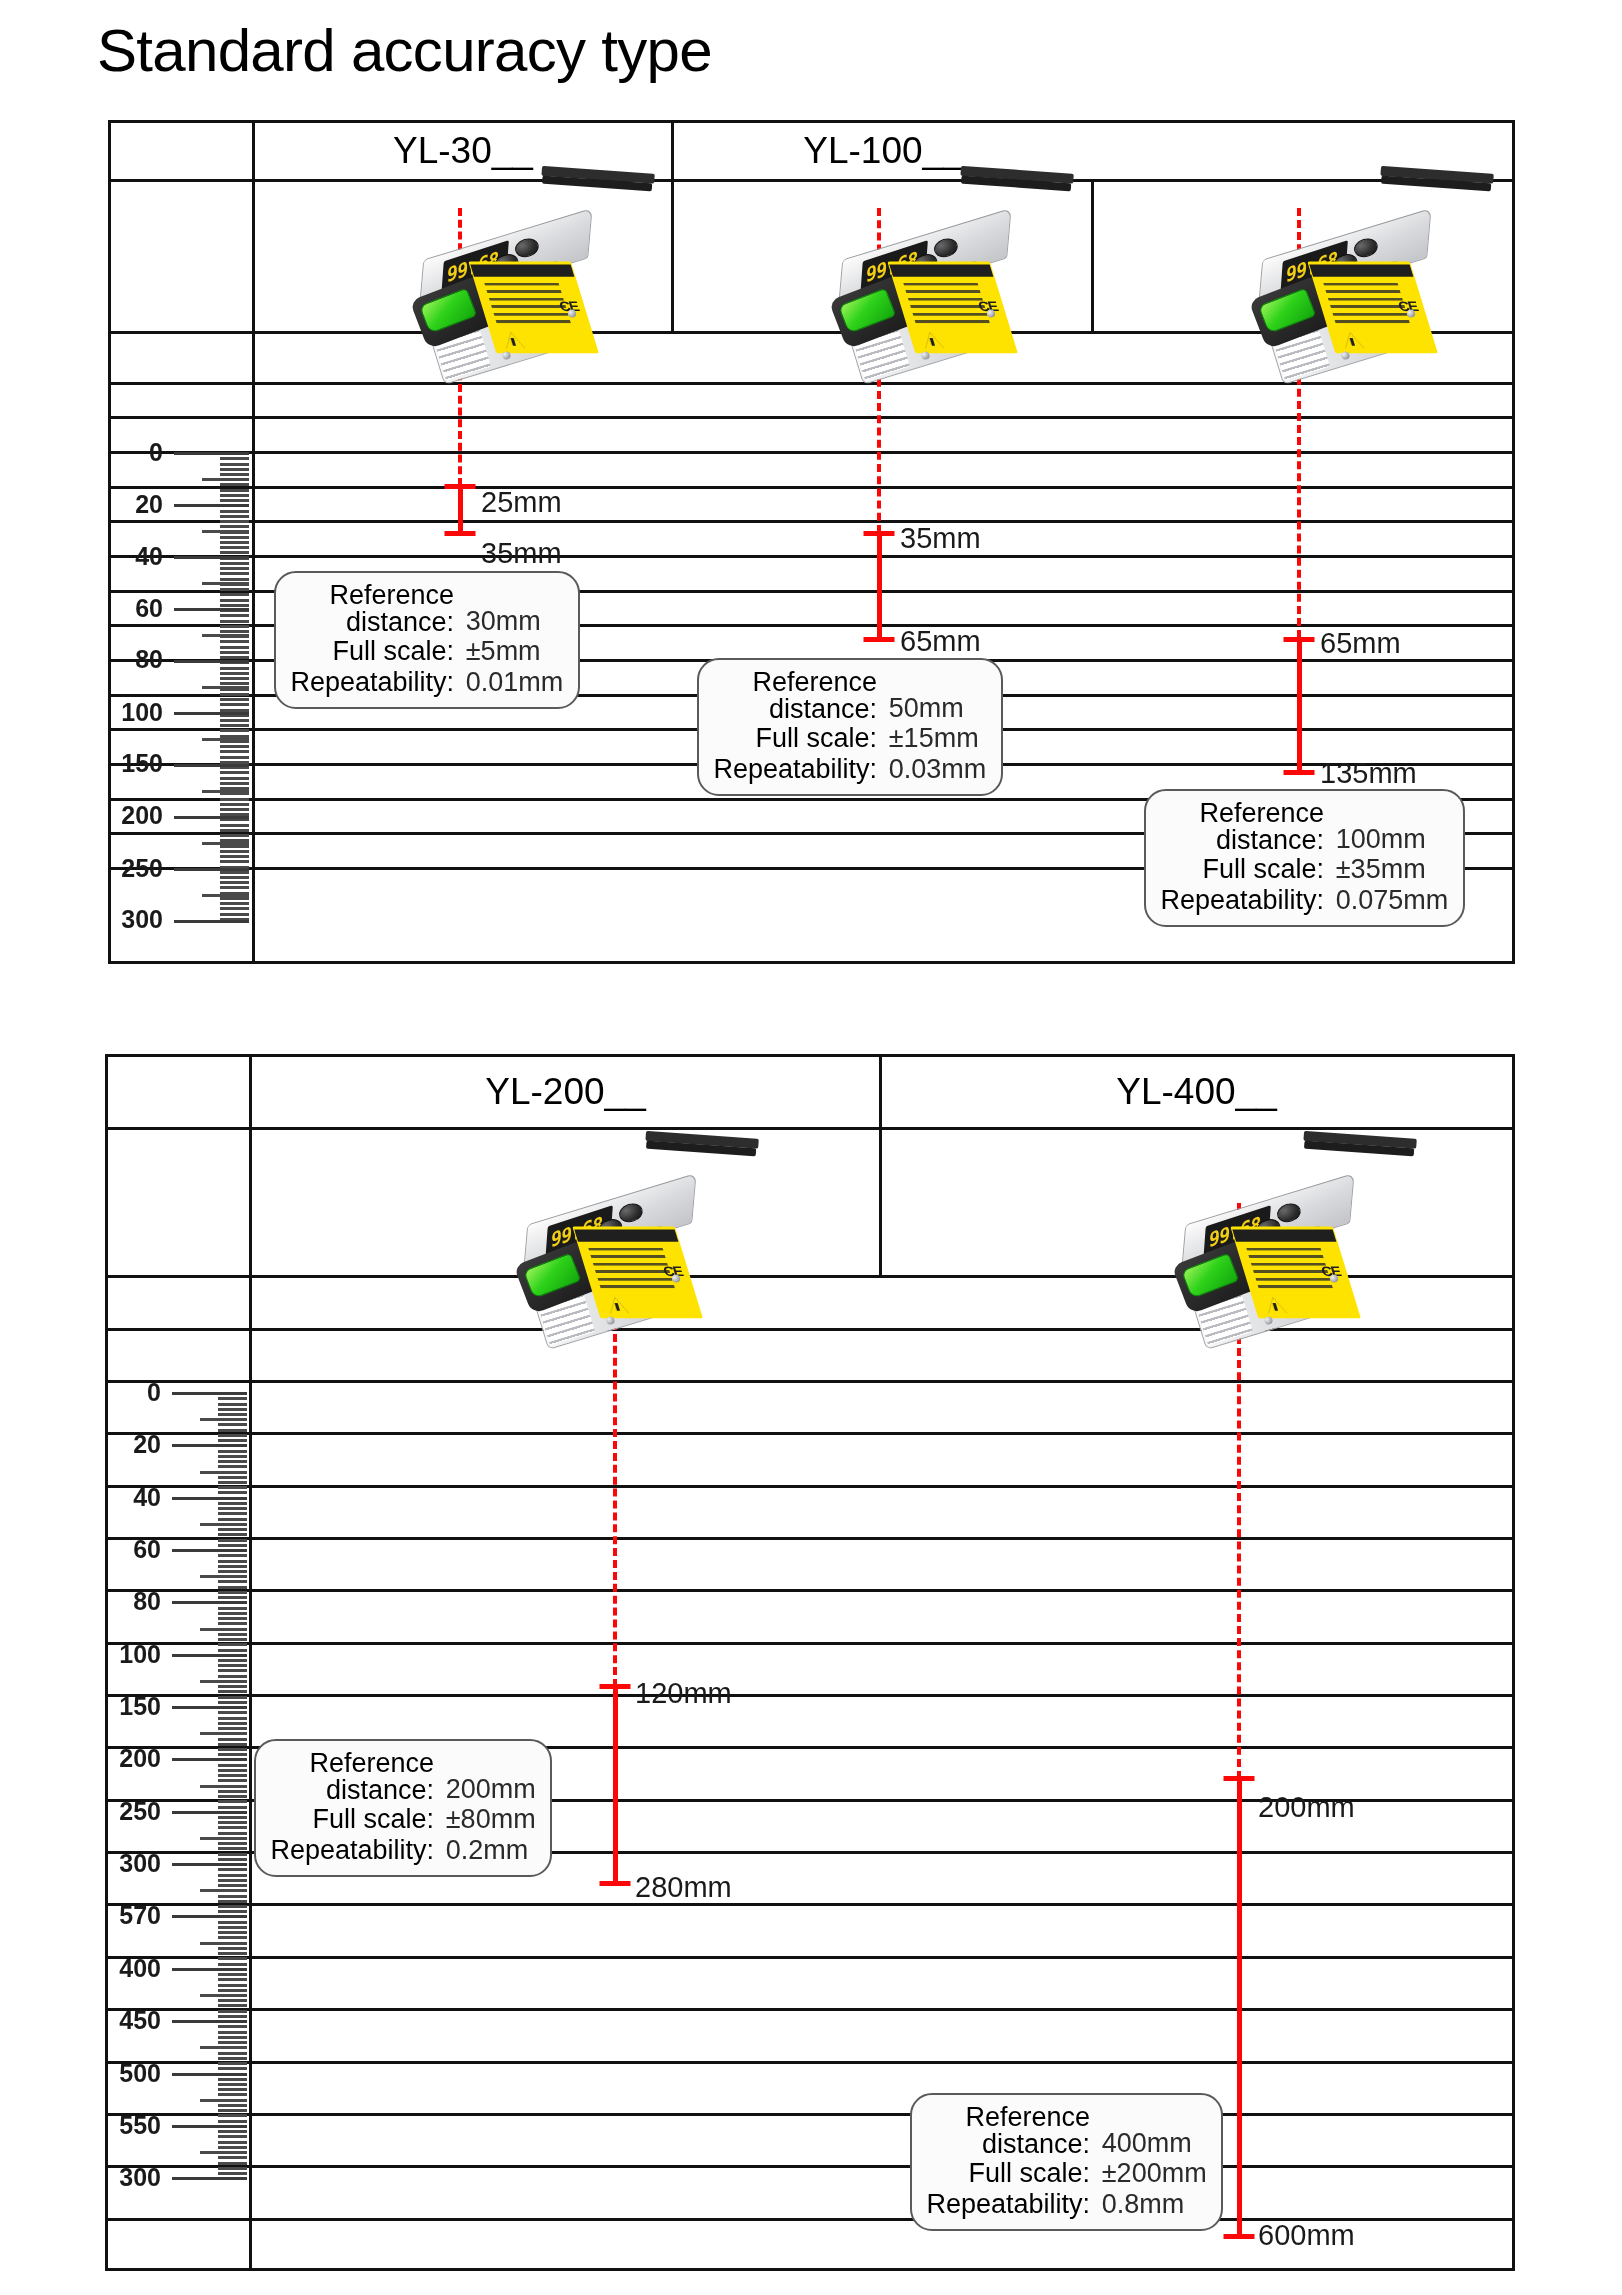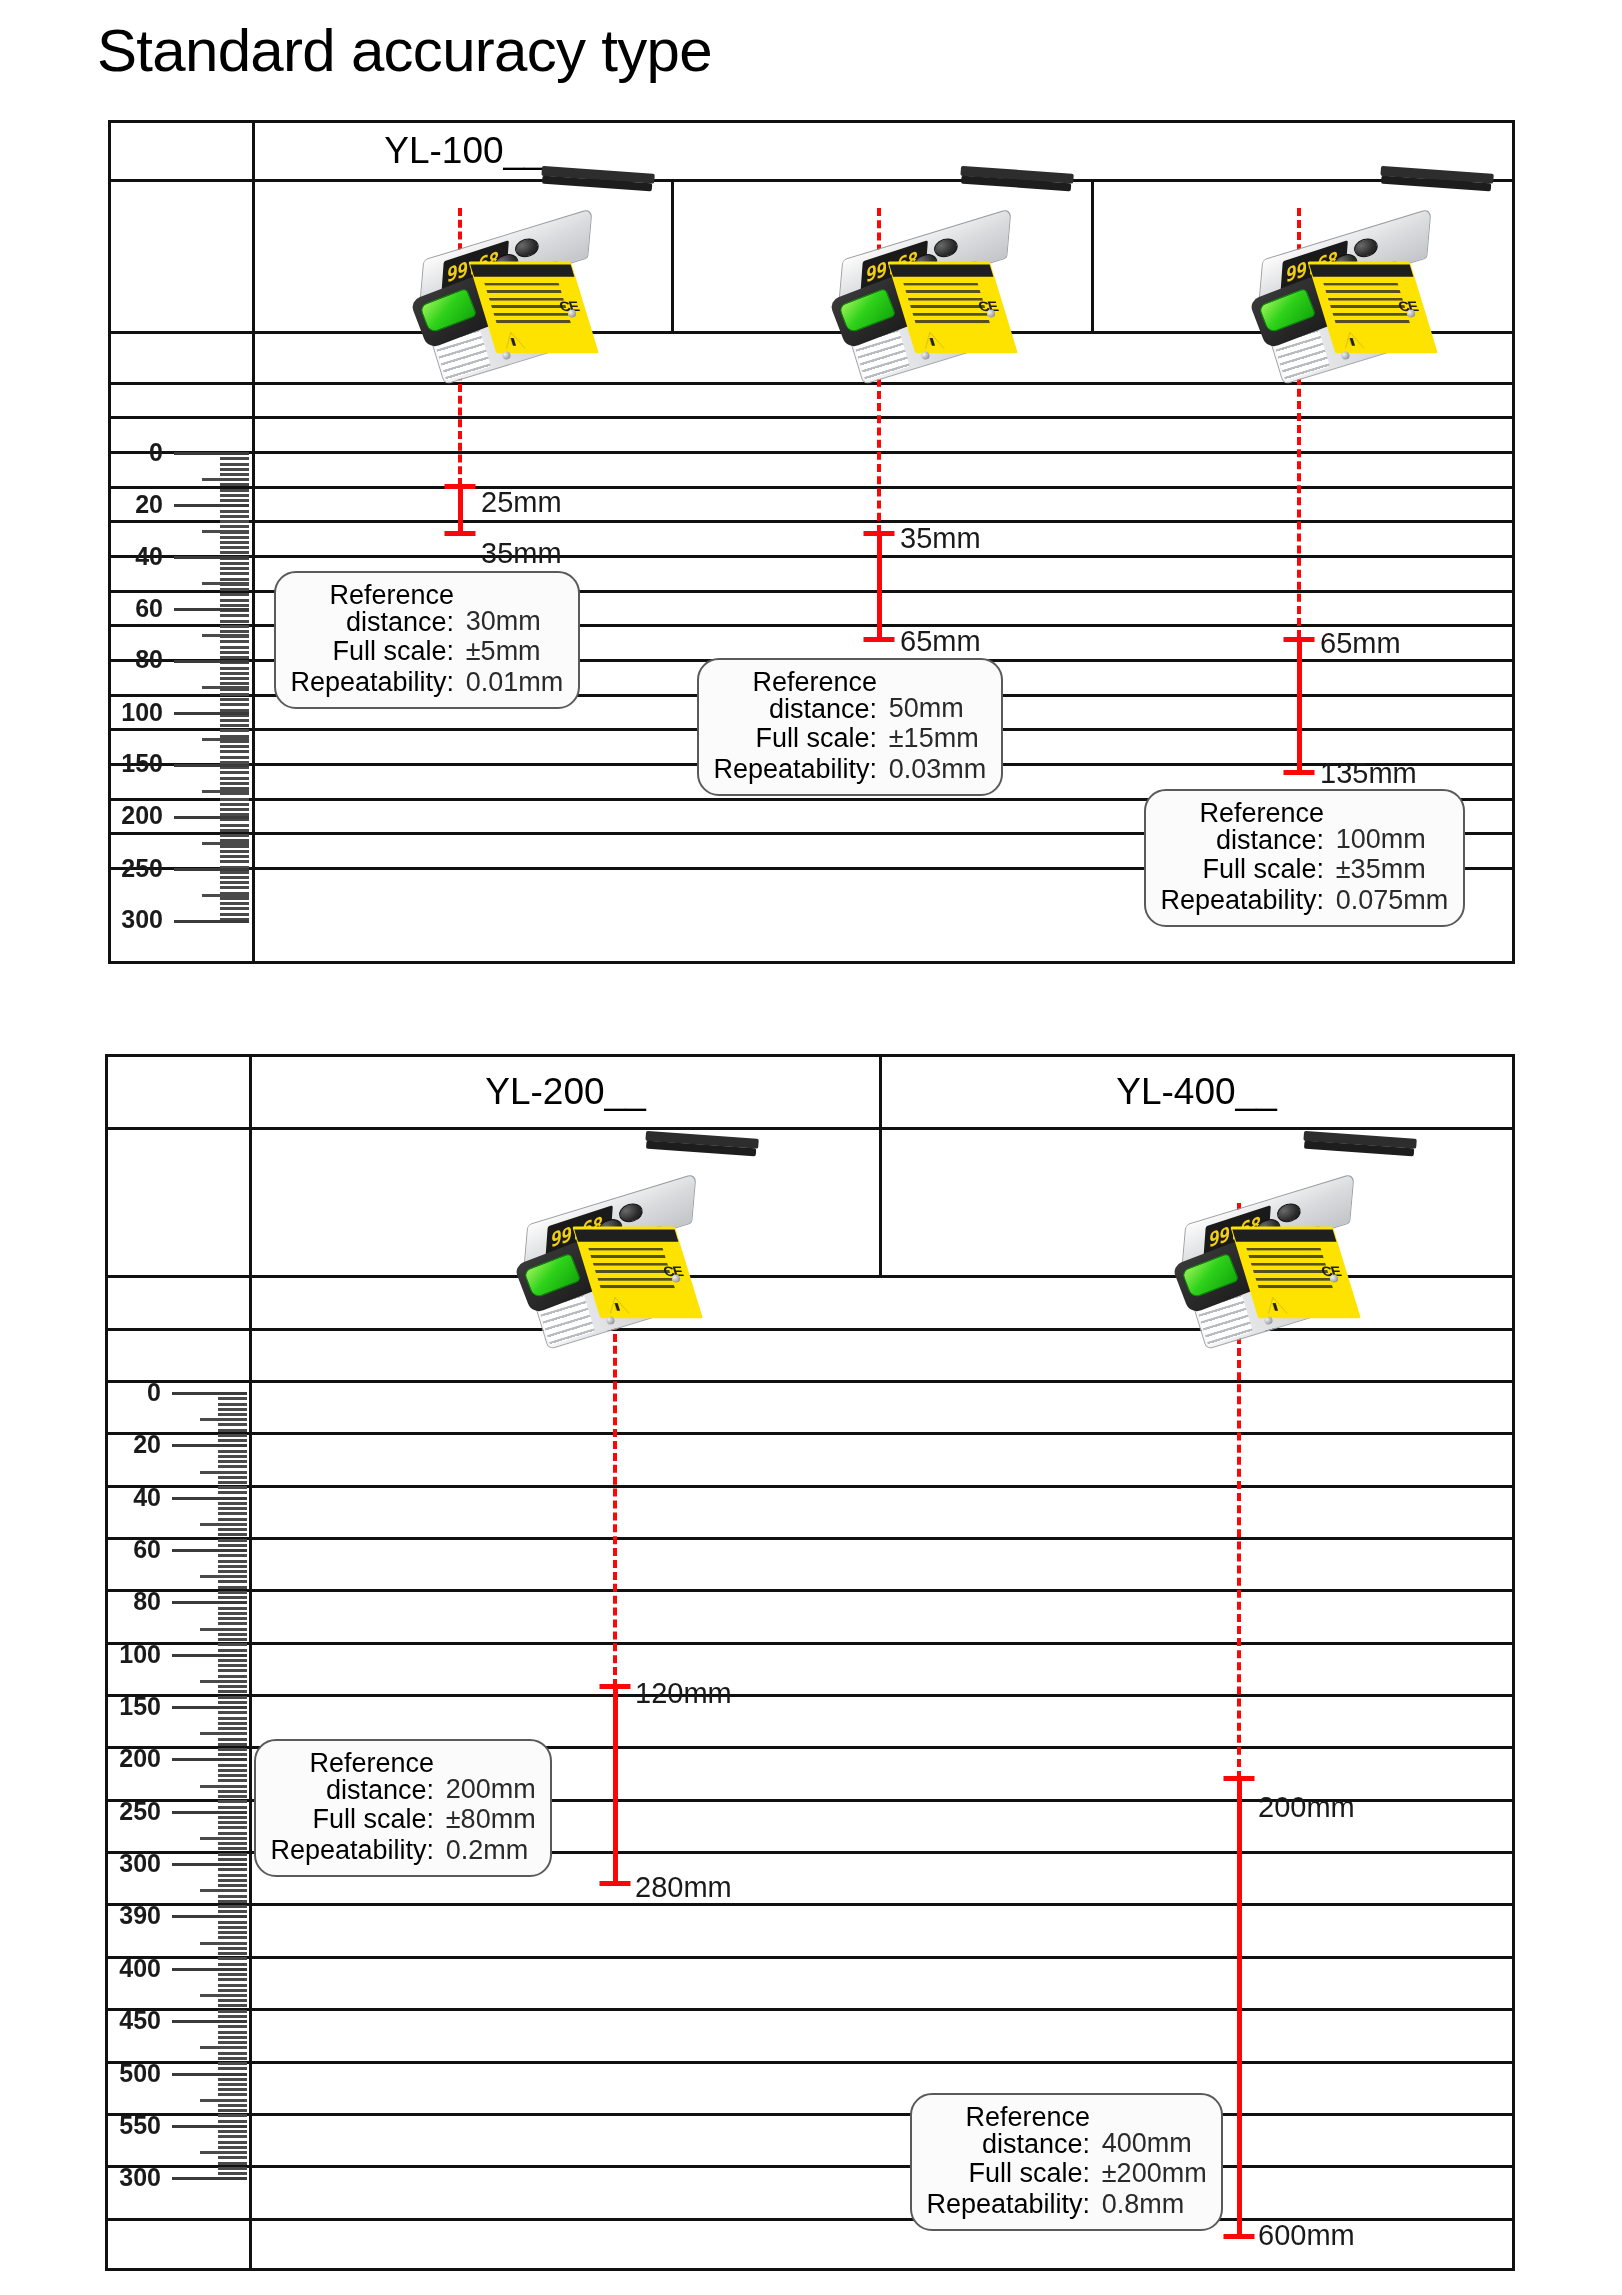--- a/index.html
+++ b/index.html
@@ -295,20 +295,21 @@
 </style>
 </head>
 <body>
 
 <div class="page-title">Standard accuracy type</div>
 
 <div class="table-block" id="table-1">
 
   <div class="hdr-row" style="height:59px;">
     <div class="hdr-cell hdr-spacer" style="width:144px;"></div>
+    <div class="hdr-cell" style="width:419px;">YL-30__</div>
     <div class="hdr-cell" style="width:419px;">YL-100__</div>
   </div>
 
   <div class="body-area" style="top:59px;">
 
     <div class="vdiv" style="left:141px; bottom:0; top:0;"></div>
     <div class="vdiv" style="left:560px;  top:0; height:149px;"></div>
     <div class="vdiv" style="left:980px; top:0; height:149px;"></div>
 
     <div class="hline" style="top:149px;"></div>
@@ -674,21 +675,21 @@
   <div class="ruler-label" style="top:0px;">0</div>
   <div class="ruler-label" style="top:52px;">20</div>
   <div class="ruler-label" style="top:105px;">40</div>
   <div class="ruler-label" style="top:157px;">60</div>
   <div class="ruler-label" style="top:209px;">80</div>
   <div class="ruler-label" style="top:262px;">100</div>
   <div class="ruler-label" style="top:314px;">150</div>
   <div class="ruler-label" style="top:366px;">200</div>
   <div class="ruler-label" style="top:419px;">250</div>
   <div class="ruler-label" style="top:471px;">300</div>
-  <div class="ruler-label" style="top:523px;">390</div>
+  <div class="ruler-label" style="top:523px;">570</div>
   <div class="ruler-label" style="top:576px;">400</div>
   <div class="ruler-label" style="top:628px;">450</div>
   <div class="ruler-label" style="top:681px;">500</div>
   <div class="ruler-label" style="top:733px;">550</div>
   <div class="ruler-label" style="top:785px;">300</div>
   <div class="ticks" id="ticks-2">
       <div class="tick minor" style="top: 0px;"></div>
       <div class="tick minor" style="top: 5.2px;"></div>
       <div class="tick minor" style="top: 10.5px;"></div>
       <div class="tick minor" style="top: 15.7px;"></div>

